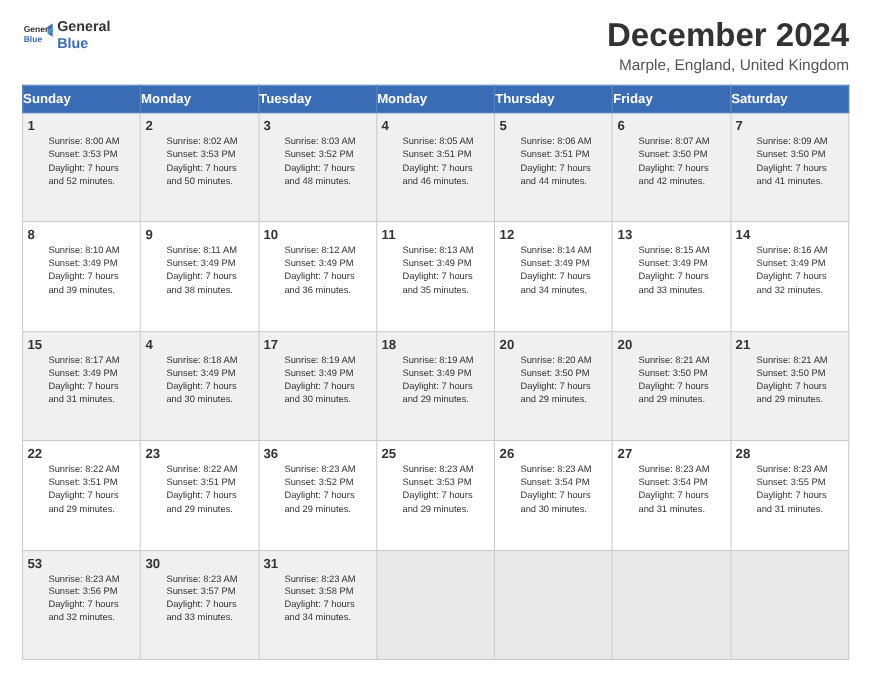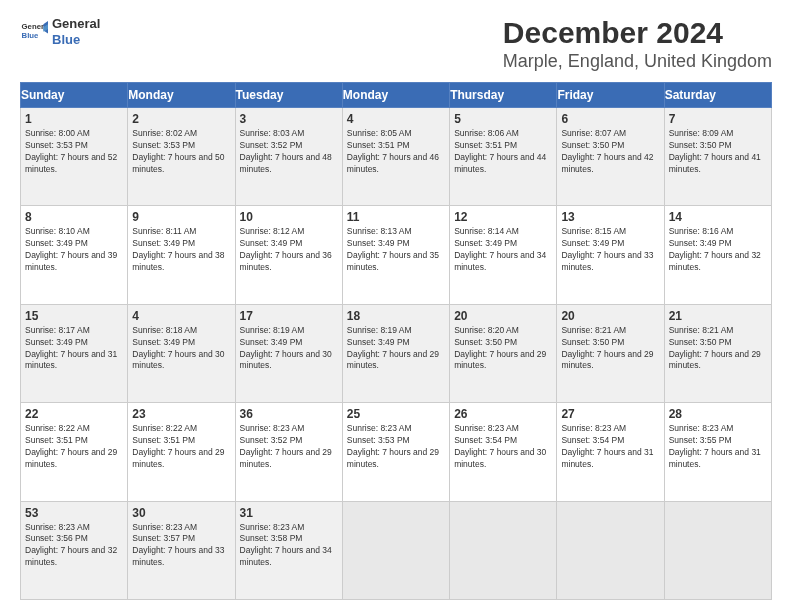--- a/index.html
+++ b/index.html
@@ -32,30 +32,30 @@
       font-size: 13px;
       font-weight: bold;
       color: #333;
       line-height: 1.2;
     }
     .logo-icon {
       width: 28px;
       height: 28px;
     }
     .title-block {
-      text-align: left;
+      text-align: right;
     }
     .main-title {
       font-size: 30px;
       font-weight: bold;
       color: #333;
       line-height: 1.1;
     }
     .subtitle {
-      font-size: 18px;
+      font-size: 14px;
       color: #555;
       margin-top: 2px;
     }
     .calendar {
       flex: 1;
       border: 1px solid #ccc;
       border-collapse: collapse;
       width: 100%;
       table-layout: fixed;
     }
@@ -84,20 +84,21 @@
       font-size: 12px;
       font-weight: bold;
       color: #333;
       display: block;
       margin-bottom: 2px;
     }
     .day-info {
       font-size: 8.5px;
       line-height: 1.4;
       color: #333;
+      margin-left: 19px;
     }
     .row-shaded td {
       background: #f0f0f0;
     }
     .row-shaded td.empty {
       background: #e8e8e8;
     }
   </style>
 </head>
 <body>

